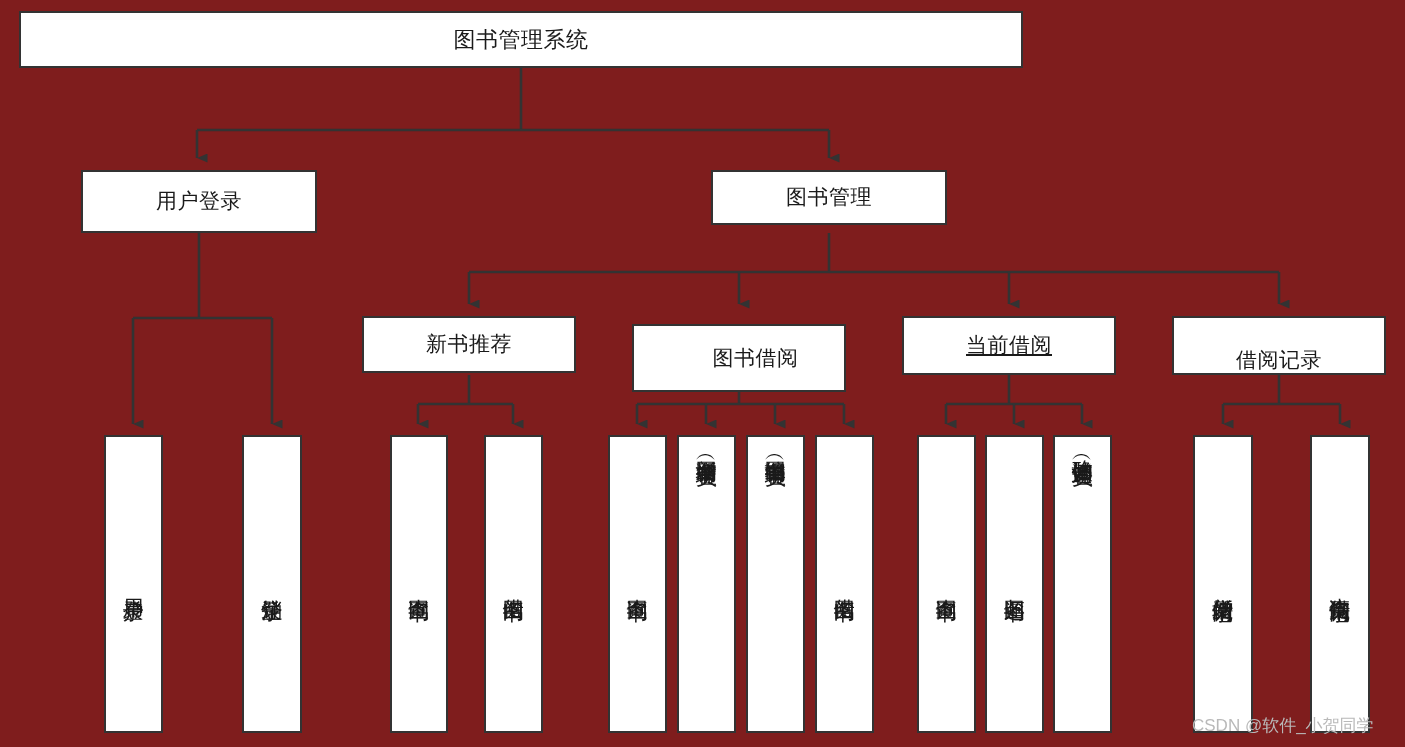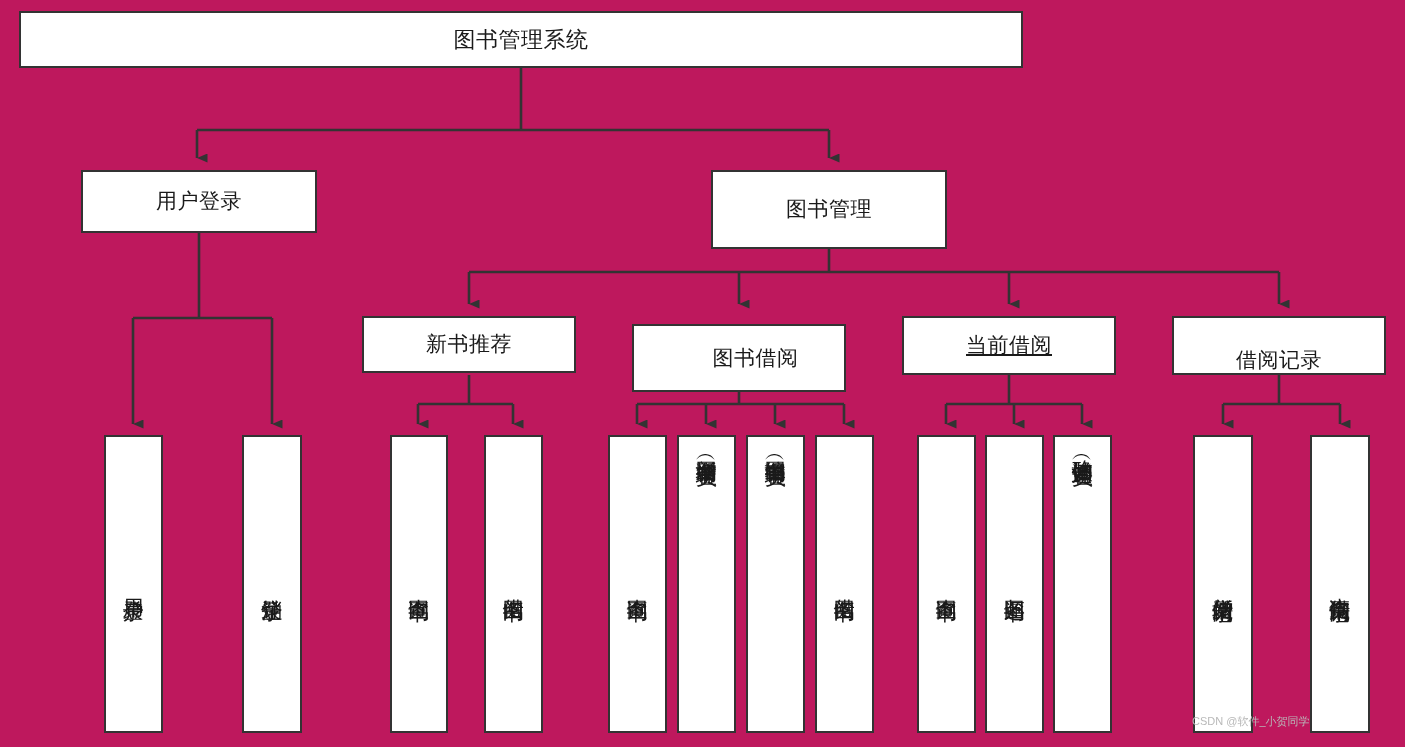--- a/index.html
+++ b/index.html
@@ -7,21 +7,21 @@
     padding: 0;
     background: #ffffff;
   }
   body {
     font-family: "Liberation Sans", "DejaVu Sans", sans-serif;
   }
   #canvas {
     position: relative;
     width: 1405px;
     height: 747px;
-    background: #be185d;
+    background: #7f1d1d;
     overflow: hidden;
   }
   #wires {
     position: absolute;
     left: 0;
     top: 0;
     width: 1405px;
     height: 747px;
     pointer-events: none;
   }
@@ -61,21 +61,21 @@
     line-height: 1.02;
     letter-spacing: 1px;
     white-space: nowrap;
   }
   .node.v.centered {
     align-items: center;
     padding-top: 0;
   }
   .watermark {
     position: absolute;
-    font-size: 11px;
+    font-size: 17px;
     color: #b9b9b9;
     white-space: nowrap;
     user-select: none;
   }
 </style>
 </head>
 <body>
 
 <div id="canvas">
 
@@ -130,21 +130,21 @@
     </g>
   </svg>
 
   <div class="node h root" style="left:19px; top:11px; width:1004px; height:57px;">
     <span class="label">图书管理系统</span>
   </div>
 
   <div class="node h" style="left:81px; top:170px; width:236px; height:63px;">
     <span class="label">用户登录</span>
   </div>
-  <div class="node h" style="left:711px; top:170px; width:236px; height:79px;">
+  <div class="node h" style="left:711px; top:170px; width:236px; height:55px;">
     <span class="label">图书管理</span>
   </div>
 
   <div class="node h" style="left:362px; top:316px; width:214px; height:57px;">
     <span class="label">新书推荐</span>
   </div>
   <div class="node h" style="left:632px; top:324px; width:214px; height:68px;padding-left:33px;">
     <span class="label">图书借阅</span>
   </div>
   <div class="node h" style="left:902px; top:316px; width:214px; height:59px;text-decoration:underline;">

